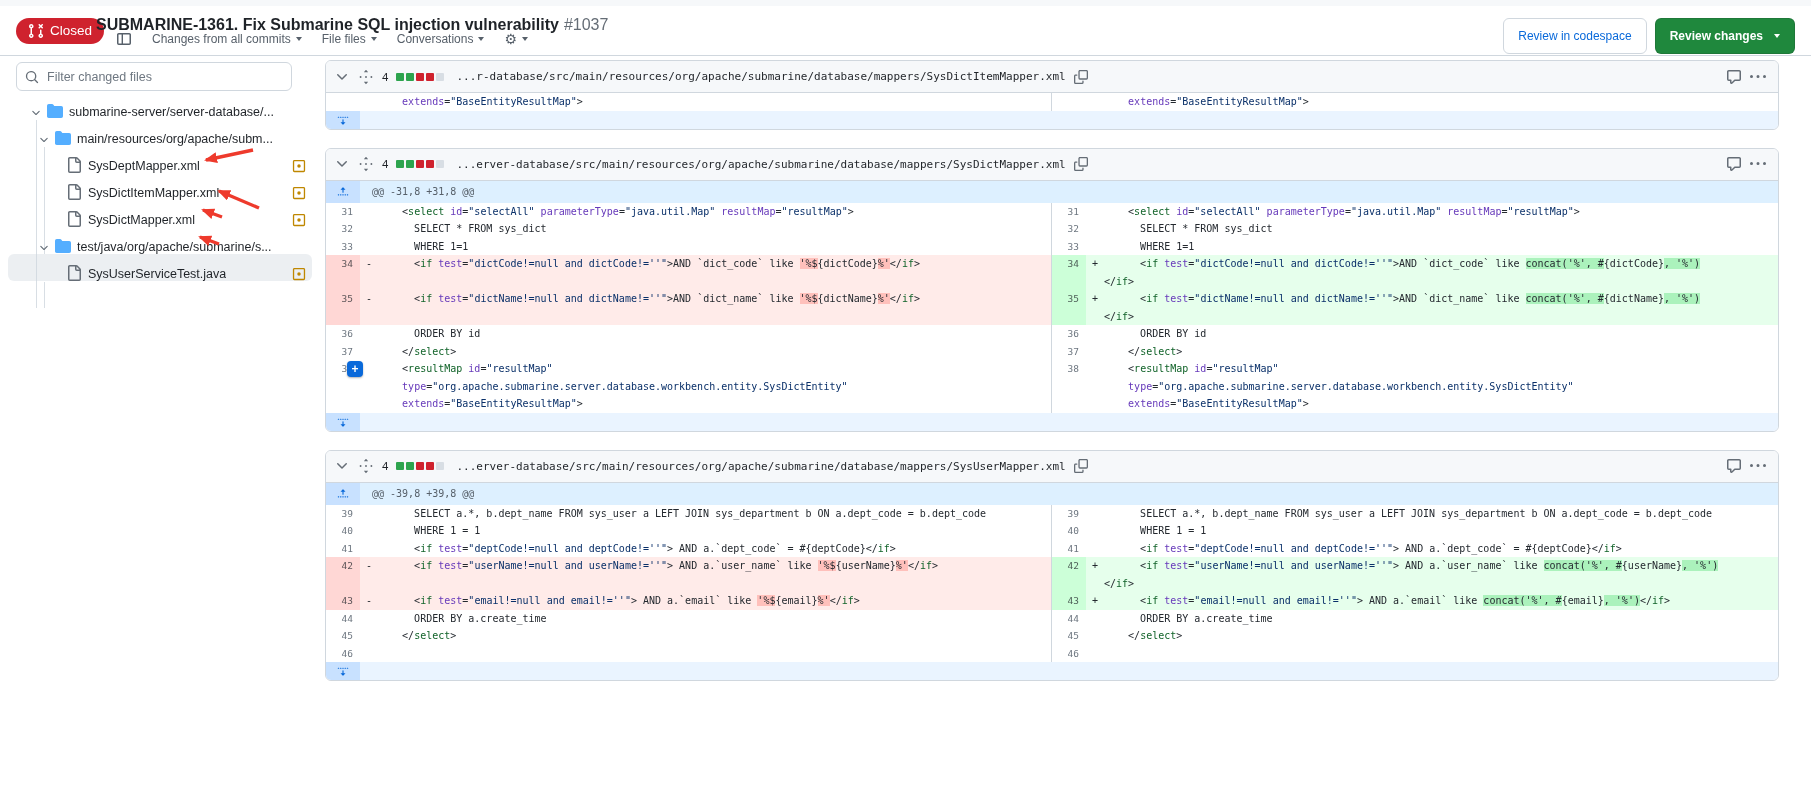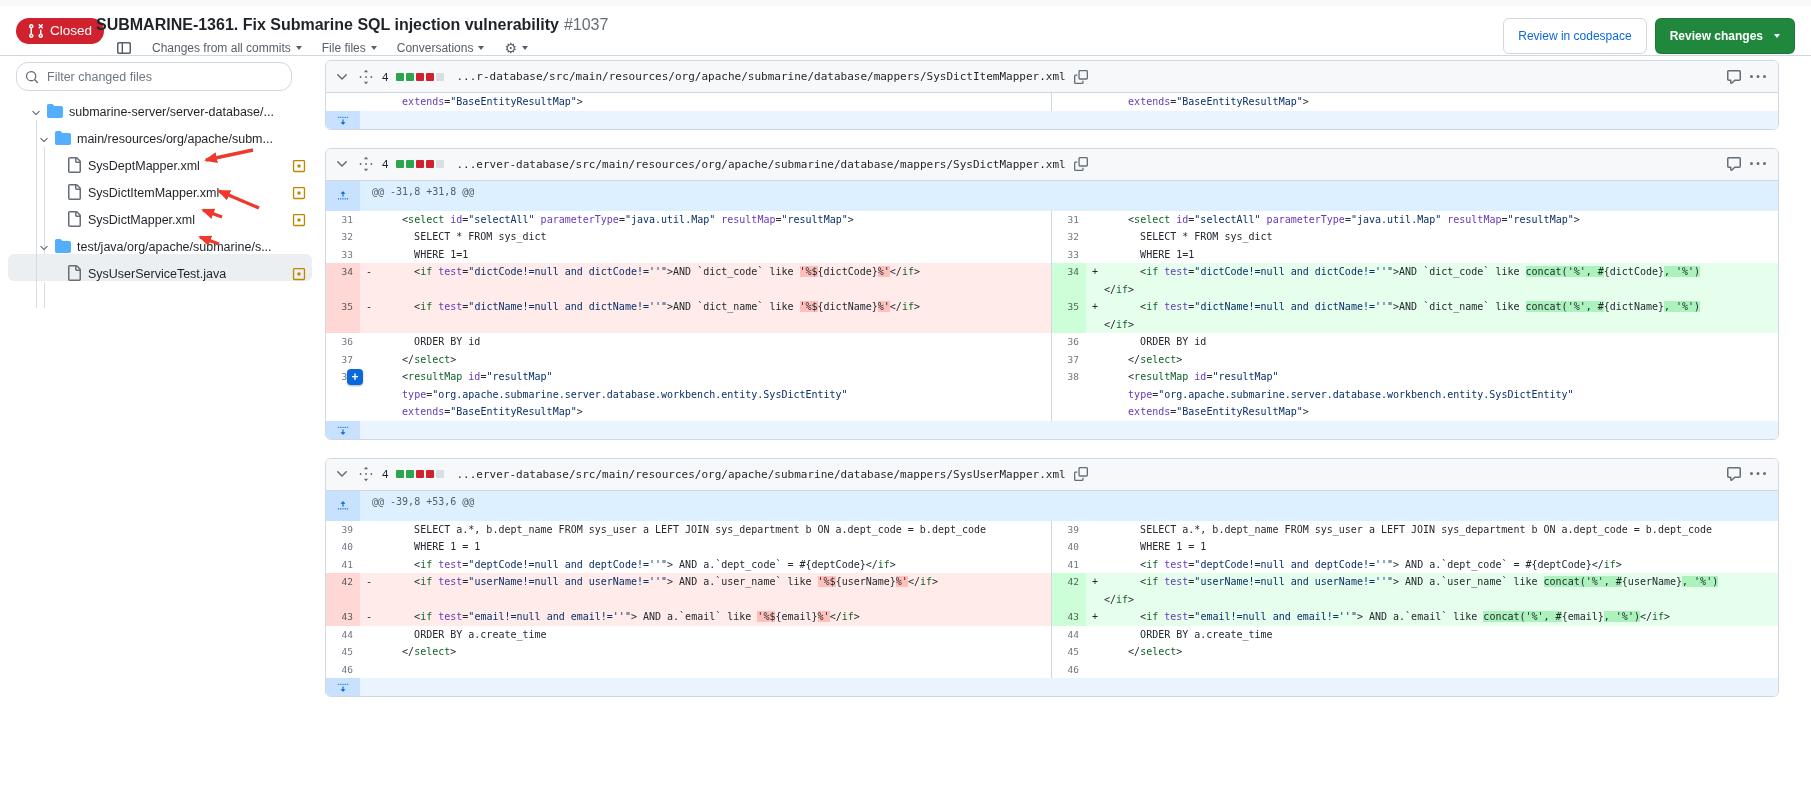--- a/index.html
+++ b/index.html
@@ -16,34 +16,34 @@
   .icn svg{width:100%;height:100%;display:block}
   .i16{width:16px;height:16px}.i14{width:14px;height:14px}.i12{width:12px;height:12px}
 
   .topstrip{position:absolute;top:0;left:0;right:0;height:6px;background:#f6f8fa}
   .pr-header{position:absolute;top:6px;left:0;right:0;height:50px;background:#fff;border-bottom:1px solid #d0d7de;z-index:10}
   .state-badge{position:absolute;left:16px;top:12px;display:inline-flex;align-items:center;gap:6px;
     background:var(--closed);color:#fff;border-radius:2em;padding:5px 12px;font-size:13.5px;font-weight:500;line-height:1}
   .state-badge .icn{color:#fff}
   .pr-titleline{position:absolute;left:96px;top:10px;font-size:16px;font-weight:700;white-space:nowrap;color:#1f2328}
   .pr-number{color:#656d76;font-weight:400;margin-left:5px}
-  .pr-toolbar{position:absolute;left:116px;top:33px;display:flex;align-items:center;gap:20px;font-size:12px;color:#57606a;height:18px}
+  .pr-toolbar{position:absolute;left:116px;top:24px;display:flex;align-items:center;gap:20px;font-size:12px;color:#57606a;height:18px}
   .tb-item{display:inline-flex;align-items:center;cursor:pointer;white-space:nowrap}
   .caret{display:inline-block;width:0;height:0;border-left:3.5px solid transparent;border-right:3.5px solid transparent;
     border-top:4.5px solid currentColor;margin-left:5px;vertical-align:1px}
   .gear{font-size:14px;line-height:1}
   .hdr-buttons{position:absolute;right:16px;top:12px;display:flex;gap:8px}
   .btn{font-size:12px;height:36px;padding:0 14px;border-radius:6px;display:inline-flex;align-items:center;gap:6px;cursor:pointer;white-space:nowrap}
   .btn-codespace{background:#fff;border:1px solid #d0d7de;color:var(--accent);font-weight:500}
   .btn-review{background:var(--green);border:1px solid rgba(31,35,40,.15);color:#fff;font-weight:600}
   .btn-review .caret{border-top-color:#fff}
 
   
   .sidebar{position:absolute;left:0;top:56px;width:316px;bottom:0;background:#fff}
-  .filter-box{position:absolute;left:16px;top:6px;width:276px;height:29px;border:1px solid #d0d7de;border-radius:12px;
+  .filter-box{position:absolute;left:16px;top:6px;width:276px;height:29px;border:1px solid #d0d7de;border-radius:6px;
     display:flex;align-items:center;padding:0 8px;gap:6px;color:#656d76;background:#fff}
   .filter-box input{border:none;outline:none;flex:1;font-size:12.5px;font-family:"Liberation Sans",sans-serif;color:#1f2328;background:transparent}
   .filter-box input::placeholder{color:#6e7781}
   .tree{position:absolute;left:8px;top:36px;right:4px}
   .tree-row{display:flex;align-items:flex-end;height:27px;position:relative;border-radius:6px;cursor:pointer}
   .tree-row.sel{background:rgba(208,215,222,.4)}
   .tree-row.d0{padding-left:22px}.tree-row.d1{padding-left:30px}.tree-row.d2{padding-left:58px}
   .tree-chev{color:#636c76;margin-right:5px}
   .tree-folder-ic{color:var(--folder);margin-right:6px}
   .tree-file-ic{color:#656d76;margin-right:6px}
@@ -59,21 +59,21 @@
   .main{position:absolute;left:325px;top:60px;width:1454px}
   .panel{border:1px solid #d0d7de;border-radius:6px;margin-bottom:18px;overflow:hidden;background:#fff}
   .panel-header{height:32px;background:#f6f8fa;border-bottom:1px solid #d0d7de;display:flex;align-items:center;padding:0 12px 0 8px;gap:8px}
   .ph-btn{background:none;border:none;color:#656d76;padding:0;cursor:pointer;display:inline-flex;align-items:center;justify-content:center}
   .changes-count{font-size:11.5px;color:#1f2328}
   .diffstat{display:flex;gap:2px;margin-right:4px}
   .sq{width:8px;height:8px;border-radius:1px}
   .sq.g{background:var(--dgreen)}.sq.r{background:var(--dred)}.sq.n{background:#d8dee4}
   .file-path{font-family:"DejaVu Sans Mono","Liberation Mono",monospace;font-size:11px;color:#1f2328;white-space:nowrap;cursor:pointer;text-decoration:none}
   .ph-spacer{flex:1}
-  .hunk-row{display:flex;height:30px}
+  .hunk-row{display:flex;height:22px}
   .hunk-gutter{width:34px;flex:none;background:#c8e1ff;display:flex;align-items:center;justify-content:center;color:var(--accent);cursor:pointer}
   .hunk-text{flex:1;background:#ddf0ff;font-family:"DejaVu Sans Mono","Liberation Mono",monospace;font-size:10px;line-height:22px;color:#57606a;padding-left:12px;white-space:pre}
   .drow{display:flex}
   .half{width:50%;display:flex;position:relative}
   .half.left{border-right:1px solid #d0d7de}
   .num{width:34px;flex:none;text-align:right;padding-right:7px;font-family:"DejaVu Sans Mono","Liberation Mono",monospace;
        font-size:9.5px;line-height:17.5px;color:#6e7781;cursor:pointer}
   .sign{width:18px;flex:none;text-align:center;font-family:"DejaVu Sans Mono","Liberation Mono",monospace;font-size:10px;line-height:17.5px;color:#24292f}
   .codecell{flex:1;min-width:0;overflow:hidden}
   .cl{height:17.5px;line-height:17.5px;font-family:"DejaVu Sans Mono","Liberation Mono",monospace;font-size:10px;white-space:pre;color:#24292f}
@@ -572,21 +572,21 @@
     </div>
     <div class="diff-body">
         <div class="hunk-row">
           <div class="hunk-gutter">
             <span class="icn i12">
               <svg viewBox="0 0 16 16" fill="currentColor">
                 <path d="M7.823 1.677 4.927 4.573A.25.25 0 0 0 5.104 5H7.25v3.236a.75.75 0 1 0 1.5 0V5h2.146a.25.25 0 0 0 .177-.427L8.177 1.677a.25.25 0 0 0-.354 0ZM13.75 11a.75.75 0 0 0 0 1.5h.5a.75.75 0 0 0 0-1.5h-.5Zm-3.75.75a.75.75 0 0 1 .75-.75h.5a.75.75 0 0 1 0 1.5h-.5a.75.75 0 0 1-.75-.75ZM7.75 11a.75.75 0 0 0 0 1.5h.5a.75.75 0 0 0 0-1.5h-.5ZM4 11.75a.75.75 0 0 1 .75-.75h.5a.75.75 0 0 1 0 1.5h-.5a.75.75 0 0 1-.75-.75ZM1.75 11a.75.75 0 0 0 0 1.5h.5a.75.75 0 0 0 0-1.5h-.5Z"></path>
               </svg>
             </span>
           </div>
-          <div class="hunk-text">@@ -39,8 +53,6 @@</div>
+          <div class="hunk-text">@@ -39,8 +39,8 @@</div>
         </div>
         <div class="drow">
           <div class="half left k-ctx">
             <div class="num">39</div>
             <div class="sign"></div>
             <div class="codecell">
               <div class="cl"><span class="cp">      SELECT a.*, b.dept_name FROM sys_user a LEFT JOIN sys_department b ON a.dept_code = b.dept_code</span></div>
             </div>
           </div>
           <div class="half right k-ctx">

